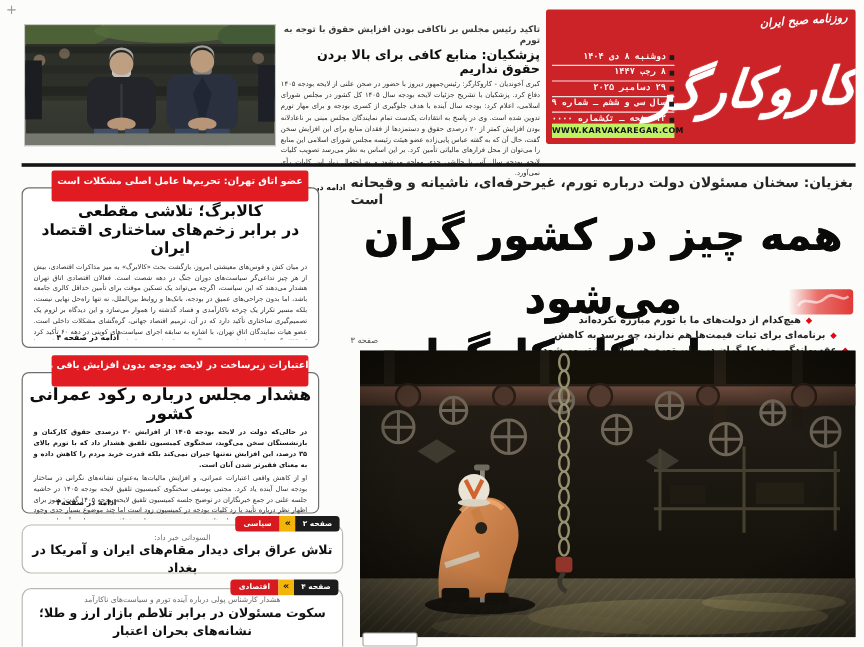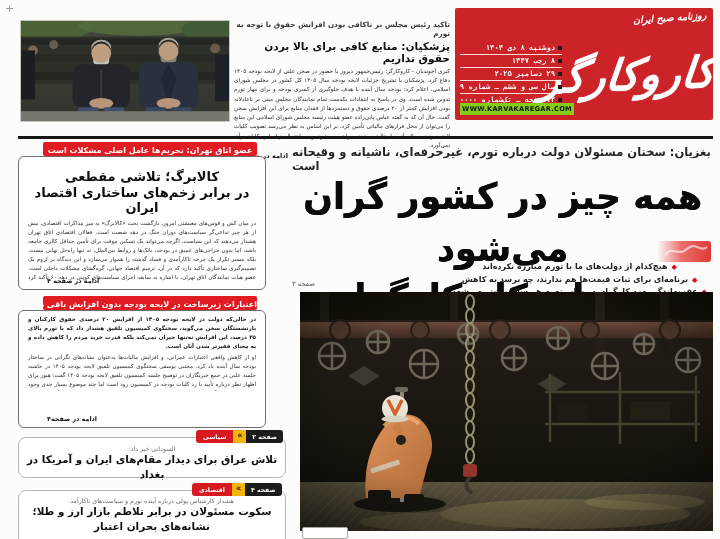--- a/index.html
+++ b/index.html
@@ -27,22 +27,22 @@
     text-shadow:0 0 1px #fff;
   }
   .dates { position:absolute; left:5px; top:34px; width:102px; list-style:none;font-family:Liberation Mono, monospace; }
   .dates li {
     display:flex; align-items:center; direction:rtl;
     font-size:7.2px; font-weight:bold; line-height:13px; height:13px;
     border-bottom:1px solid rgba(255,255,255,.85); white-space:nowrap; overflow:hidden;
   }
   .dates li .sq { width:4px; height:4px; background:#1c1c1c; margin-left:3px; flex:0 0 auto; }
   .website {
-    position:absolute; left:5px; bottom:5px; width:114px; height:12px;
-    background:#84cc16; color:#111; font-size:6.6px; font-weight:bold;
+    position:absolute; left:5px; bottom:5px; width:102px; height:12px;
+    background:#bef264; color:#111; font-size:6.6px; font-weight:bold;
     text-align:center; line-height:12px; letter-spacing:.3px;
   }
 
   
   .parl-photo { position:absolute; left:20px; top:20px; width:210px; height:102px; border:1px solid #c9c9c4; }
   .top-story { position:absolute; left:234px; top:20px; width:216px; height:118px; direction:rtl; text-align:right; }
   .top-story .kicker { font-size:7.3px; font-weight:bold; color:#3a3a3a; margin-bottom:2px; }
   .top-story .headline { font-size:10.6px; font-weight:bold; color:#0f0f0f; margin-bottom:3px; }
   .top-story .body {
     font-size:5.7px; line-height:1.62; color:#2b2b2b; text-align:justify;
@@ -70,21 +70,21 @@
 
   
   .worker-photo { position:absolute; left:300px; top:292px; width:413px; height:239px; overflow:hidden; }
   .photo-caption-sliver {
     position:absolute; left:302px; top:527px; width:46px; height:12px;
     background:#ffffff; border:1px solid #a8a8a2; border-radius:2px;
   }
 
   
   .rlabel {
-    position:absolute; left:43px; width:214px; height:14px;
+    position:absolute; left:43px; width:214px; height:26px;
     background:#e11b22; border-radius:2px; color:#fff;
     font-size:8px; font-weight:bold; text-align:center; line-height:17px;
     direction:rtl; z-index:3; white-space:nowrap; overflow:hidden;
   }
   .story-box {
     position:absolute; left:18px; width:248px; background:#fff;
     border:1px solid #6f6f6f; border-radius:6px; direction:rtl; z-index:2;
   }
   .story-box .h2 { text-align:center; font-weight:bold; color:#0d0d0d; }
   .story-box .body { font-size:5.6px; line-height:1.6; color:#2d2d2d; text-align:justify; padding:0 9px; }
@@ -327,20 +327,21 @@
   <div class="rlabel" style="top:142px;">عضو اتاق تهران: تحریم‌ها عامل اصلی مشکلات است</div>
   <div class="story-box" style="top:156px; height:134px;">
     <div class="h2" style="font-size:13px; margin-top:12px;">کالابرگ؛ تلاشی مقطعی</div>
     <div class="h2" style="font-size:13px; margin-top:1px;">در برابر زخم‌های ساختاری اقتصاد ایران</div>
     <div class="body" style="margin-top:4px; height:64px; overflow:hidden;">در میان کش و قوس‌های معیشتی امروز، بازگشت بحث «کالابرگ» به میز مذاکرات اقتصادی، بیش از هر چیز تداعی‌گر سیاست‌های دوران جنگ در دهه شصت است. فعالان اقتصادی اتاق تهران هشدار می‌دهند که این سیاست، اگرچه می‌تواند یک تسکین موقت برای تأمین حداقل کالری جامعه باشد، اما بدون جراحی‌های عمیق در بودجه، بانک‌ها و روابط بین‌الملل، نه تنها راه‌حل نهایی نیست، بلکه مسیر تکرار یک چرخه ناکارآمدی و فساد گذشته را هموار می‌سازد و این دیدگاه بر لزوم یک تصمیم‌گیری ساختاری تأکید دارد که در آن، ترمیم اقتصاد جهانی، گره‌گشای مشکلات داخلی است. عضو هیات نمایندگان اتاق تهران، با اشاره به سابقه اجرای سیاست‌های کوپنی در دهه ۶۰ تأکید کرد که کالابرگ سیاست تازه‌ای نیست و اگرچه ممکن است در کوتاه‌مدت بخشی از کالری جامعه را تأمین کند، اما بدون اصلاحات عمیق اقتصادی، بار دیگر به ناکارآمدی و فساد منجر خواهد شد. از این رو حل مسائل معیشتی نیازمند اصلاحات همزمان در بودجه، نظام بانکی، سیاست ارزی و روابط بین‌الملل است.</div>
     <div class="cont">ادامه در صفحه ۴</div>
   </div>
 
   <div class="rlabel" style="top:296px;">اعتبارات زیرساخت در لایحه بودجه بدون افزایش باقی ماند</div>
   <div class="story-box" style="top:310px; height:118px;">
+    <div class="h2" style="font-size:14px; margin-top:10px;">هشدار مجلس درباره رکود عمرانی کشور</div>
     <div class="body" style="margin-top:4px; font-weight:bold; color:#161616;">در حالی‌که دولت در لایحه بودجه ۱۴۰۵ از افزایش ۲۰ درصدی حقوق کارکنان و بازنشستگان سخن می‌گوید، سخنگوی کمیسیون تلفیق هشدار داد که با تورم بالای ۳۵ درصد، این افزایش نه‌تنها جبران نمی‌کند بلکه قدرت خرید مردم را کاهش داده و به معنای فقیرتر شدن آنان است.</div>
     <div class="body" style="margin-top:2px; height:38px; overflow:hidden;">او از کاهش واقعی اعتبارات عمرانی، و افزایش مالیات‌ها به‌عنوان نشانه‌های نگرانی در ساختار بودجه سال آینده یاد کرد. مجتبی یوسفی سخنگوی کمیسیون تلفیق لایحه بودجه ۱۴۰۵ در حاشیه جلسه علنی در جمع خبرنگاران در توضیح جلسه کمیسیون تلفیق لایحه بودجه ۱۴۰۵ گفت: هنوز برای اظهار نظر درباره تأیید یا رد کلیات بودجه در کمیسیون زود است اما چند موضوع بسیار جدی وجود دارد که موجب نگرانی اعضای تلفیق به‌ویژه در حوزه منابع، شفافیت در وصول درآمدها و نحوه هزینه‌کرد بودجه شده است.</div>
     <div class="cont">ادامه در صفحه۴</div>
   </div>
 
   <div class="tab" style="left:196px; top:430px;">
     <span class="seg-red">سیاسی</span>
     <span class="seg-yellow">«</span>
     <span class="seg-black">صفحه ۲</span>
   </div>

